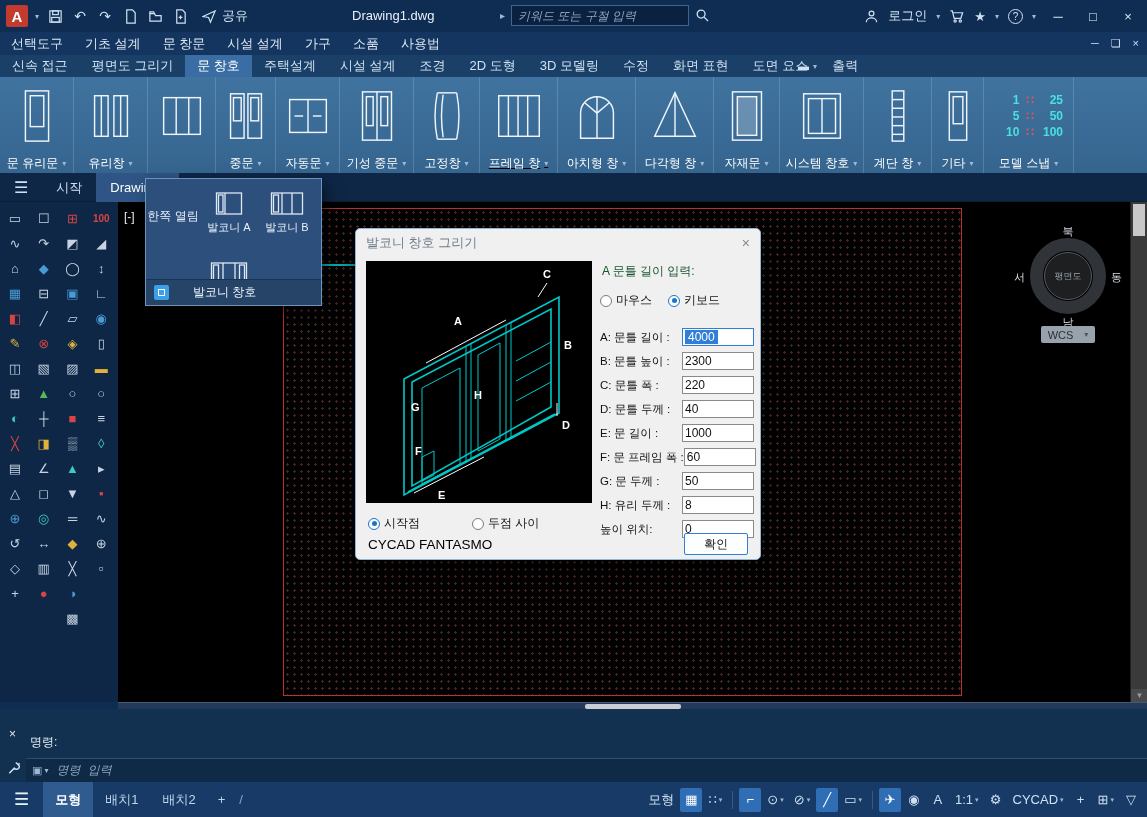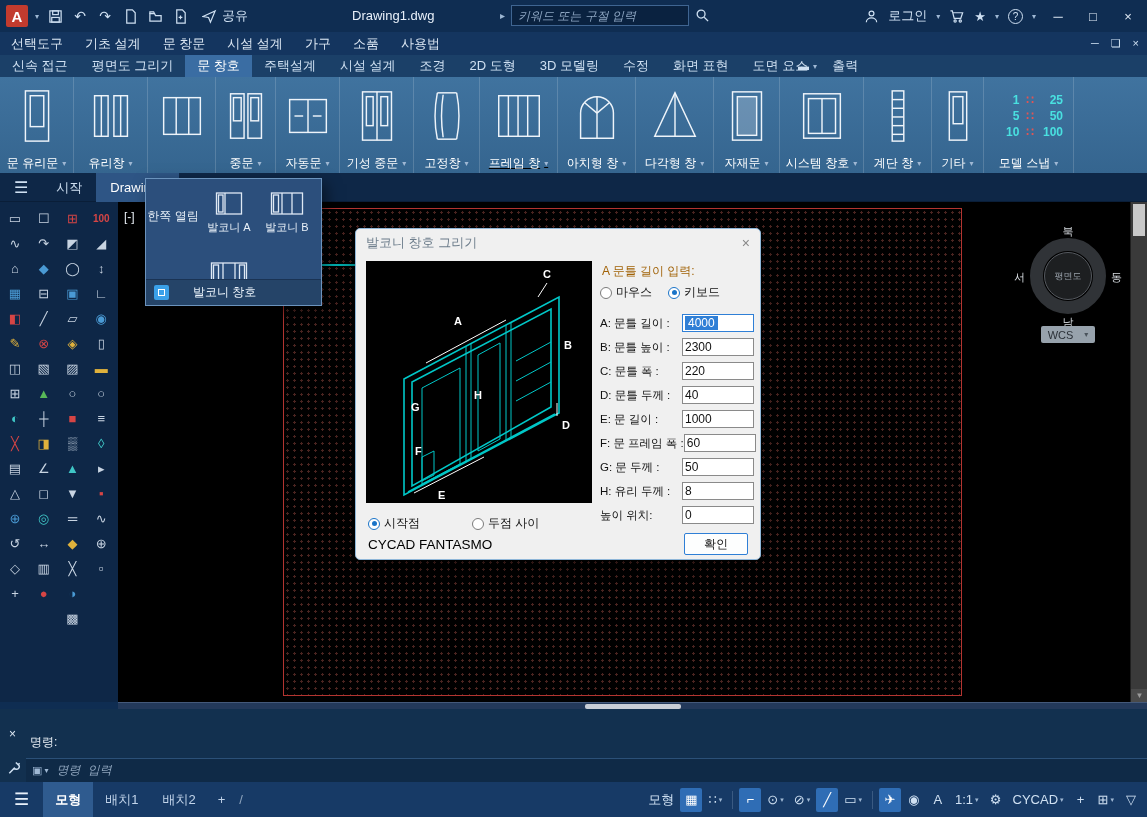--- a/index.html
+++ b/index.html
@@ -90,22 +90,22 @@
 .dd-ficon{width:15px;height:15px;background:#3aa0e8;border-radius:2px;display:flex;align-items:center;justify-content:center}
 .dd-ficon span{width:7px;height:7px;border:1.3px solid #fff;display:block}
 
 
 .dialog{position:absolute;left:355px;top:228px;width:406px;height:332px;background:#f0f0f0;border:1px solid #8fb6d8;border-radius:5px;box-shadow:0 8px 24px rgba(0,0,0,.55);z-index:40;color:#111}
 .dialog-title{height:28px;display:flex;align-items:center;padding:0 10px;font-size:13px;color:#6e7e8c}
 .dialog-close{margin-left:auto;color:#888;font-size:14px}
 .preview{position:absolute;left:10px;top:32px;width:226px;height:242px;background:#000}
 .preview svg{width:226px;height:242px}
 .right-col{position:absolute;left:244px;top:32px;width:154px}
-.group-label{font-size:12px;color:#a16207;margin:2px 0 4px 2px}
-.radio-row{display:flex;gap:16px;font-size:12px;align-items:flex-end;margin-bottom:10px}
+.group-label{font-size:12px;color:#14532d;margin:2px 0 12px 2px}
+.radio-row{display:flex;gap:16px;font-size:12px;align-items:flex-end;margin-bottom:16px}
 .radio{width:12px;height:12px;border:1px solid #7b7b7b;border-radius:50%;background:#fff;display:inline-block;margin-right:4px;position:relative;flex:none}
 .radio.sel{border-color:#1a74c8}
 .radio.sel::after{content:"";position:absolute;left:2.5px;top:2.5px;width:5px;height:5px;border-radius:50%;background:#1a74c8}
 .r-opt{display:flex;align-items:center}
 .field-row{display:flex;align-items:center;justify-content:space-between;height:24px;font-size:11.5px;white-space:nowrap}
 .f-input{width:72px;height:18px;border:1px solid #8a8a8a;background:#fff;font-size:12px;padding:0 2px;display:flex;align-items:center;flex:none}
 .f-input.focused{border:1px solid #2f7fd6}
 .val.selected{background:#2f7fd6;color:#fff;padding:0 3px}
 .dlg-bottom{position:absolute;left:12px;top:286px;display:flex;font-size:12px}
 .dlg-bottom .r-opt{margin-right:52px}

